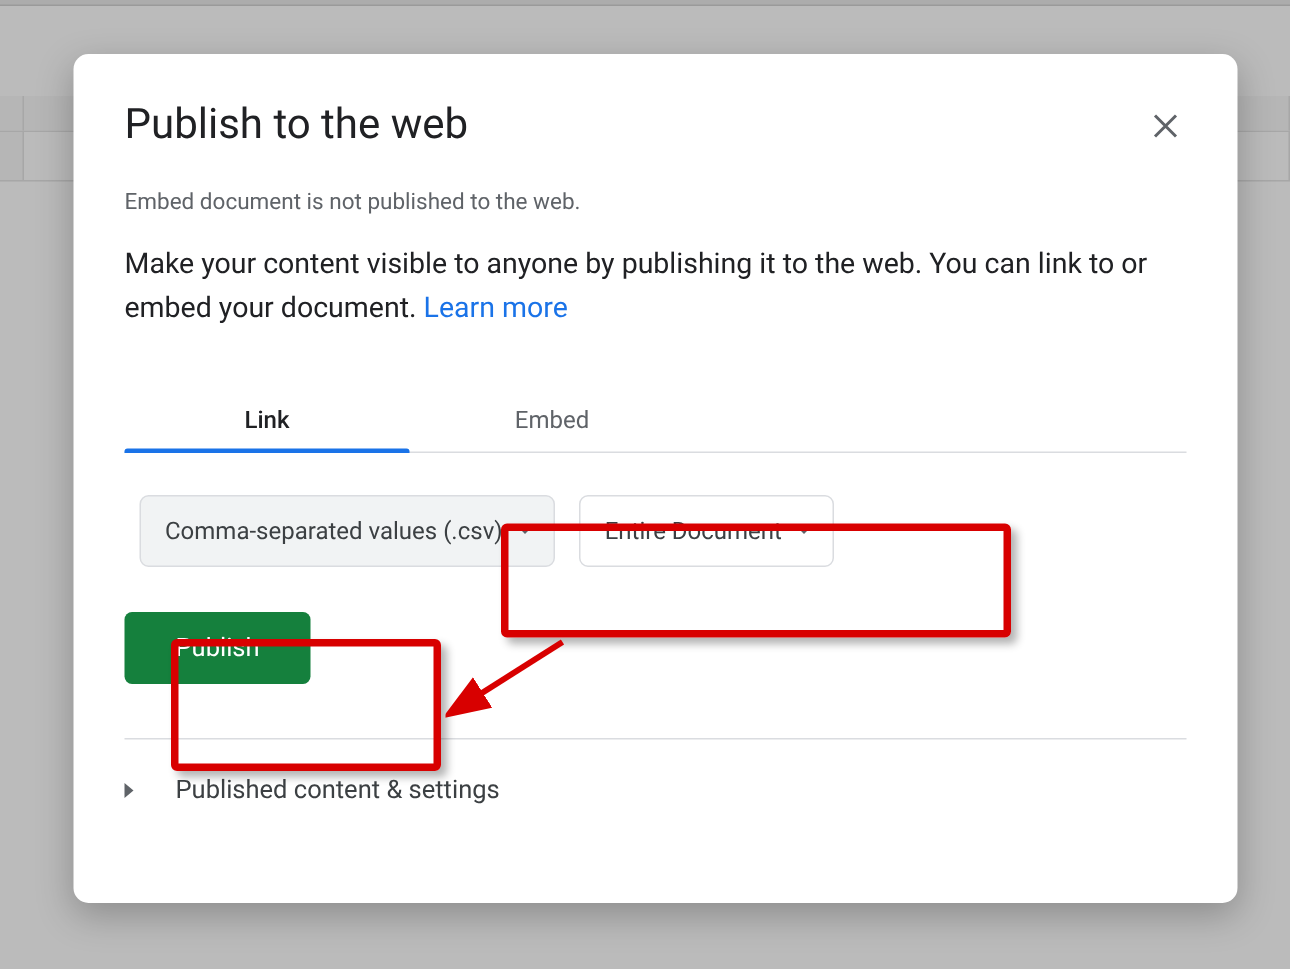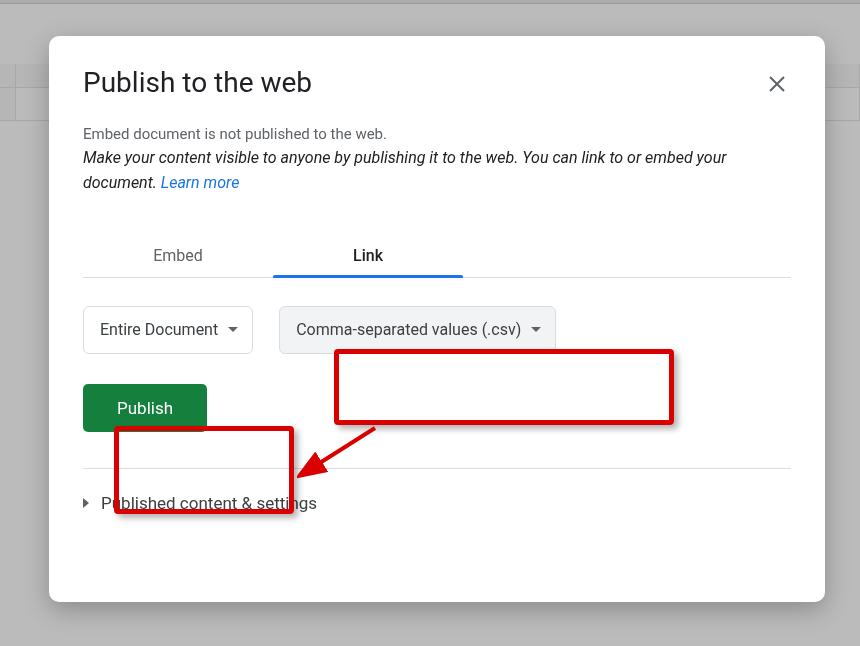--- a/index.html
+++ b/index.html
@@ -96,25 +96,24 @@
       border-radius: 4px;
       color: #5f6368;
       margin-top: 4px;
     }
     .subtext {
       font-size: 15px;
       color: #5f6368;
       margin-top: 26px;
     }
     .description {
-      font-size: 16px;
+      font-size: 19px;
       color: #202124;
-      margin-top: 3px;
+      margin-top: 18px;
       line-height: 1.55;
-      font-style: italic;
     }
     .learn-more {
       color: #1a73e8;
       text-decoration: none;
       cursor: pointer;
     }
     .tabs {
       display: flex;
       margin-top: 38px;
       border-bottom: 1px solid #dadce0;
@@ -205,21 +204,21 @@
       font-family: inherit;
     }
     .divider {
       border: none;
       border-top: 1px solid #dadce0;
       margin-top: 36px;
     }
     .expand-row {
       display: flex;
       align-items: center;
-      gap: 12px;
+      gap: 28px;
       margin-top: 24px;
       font-size: 17px;
       color: #3c4043;
       cursor: pointer;
     }
     .triangle-right {
       width: 0;
       height: 0;
       border-top: 5px solid transparent;
       border-bottom: 5px solid transparent;
@@ -263,31 +262,31 @@
     </div>
   </div>
 
   <p class="subtext">Embed document is not published to the web.</p>
 
   <p class="description">
     <span>Make your content visible to anyone by publishing it to the web. You can link to or embed your document. </span><a class="learn-more">Learn more</a>
   </p>
 
   <div class="tabs">
+    <div class="tab active">Link</div>
     <div class="tab">Embed</div>
-    <div class="tab active">Link</div>
   </div>
 
   <div class="controls-row">
+    <div class="dropdown highlighted-box" style="margin-left:10px;">
+      <span>Comma-separated values (.csv)</span>
+      <span class="caret"></span>
+    </div>
     <div class="dropdown">
       <span>Entire Document</span>
-      <span class="caret"></span>
-    </div>
-    <div class="dropdown highlighted-box" style="margin-left:10px;">
-      <span>Comma-separated values (.csv)</span>
       <span class="caret"></span>
     </div>
   </div>
 
   <div class="publish-btn-wrap">
     <button class="publish-btn">Publish</button>
   </div>
 
   <hr class="divider">
 

